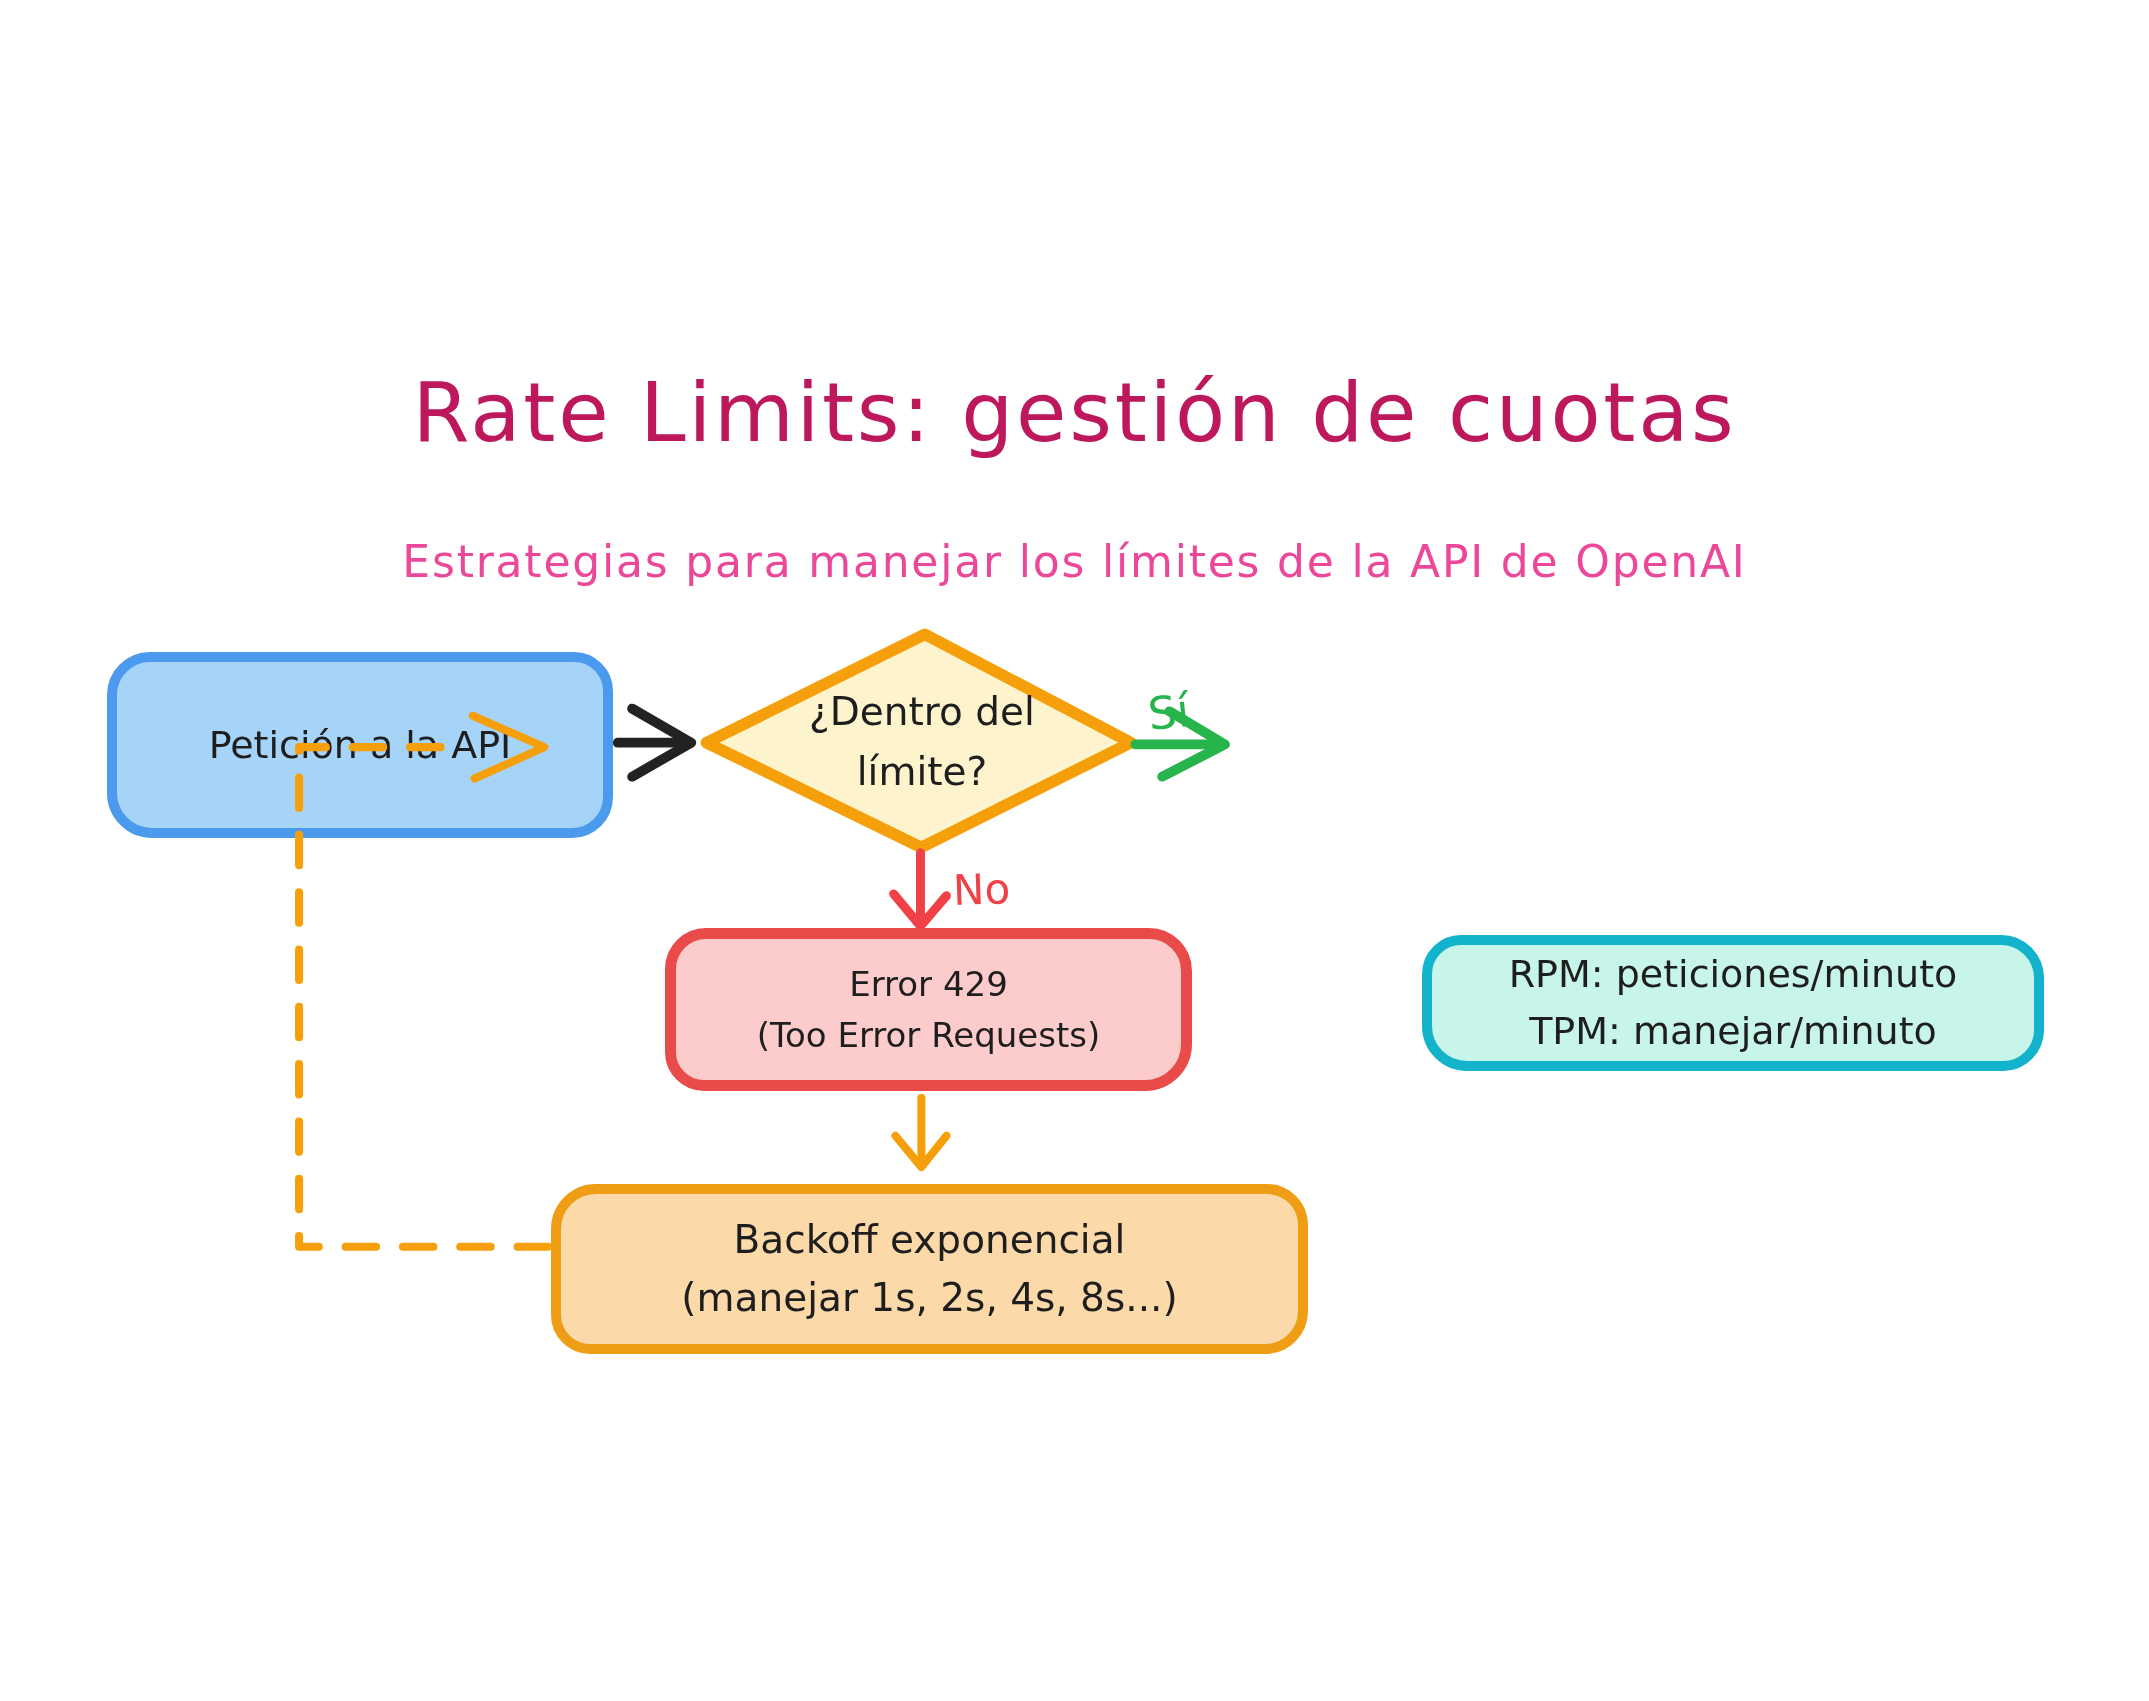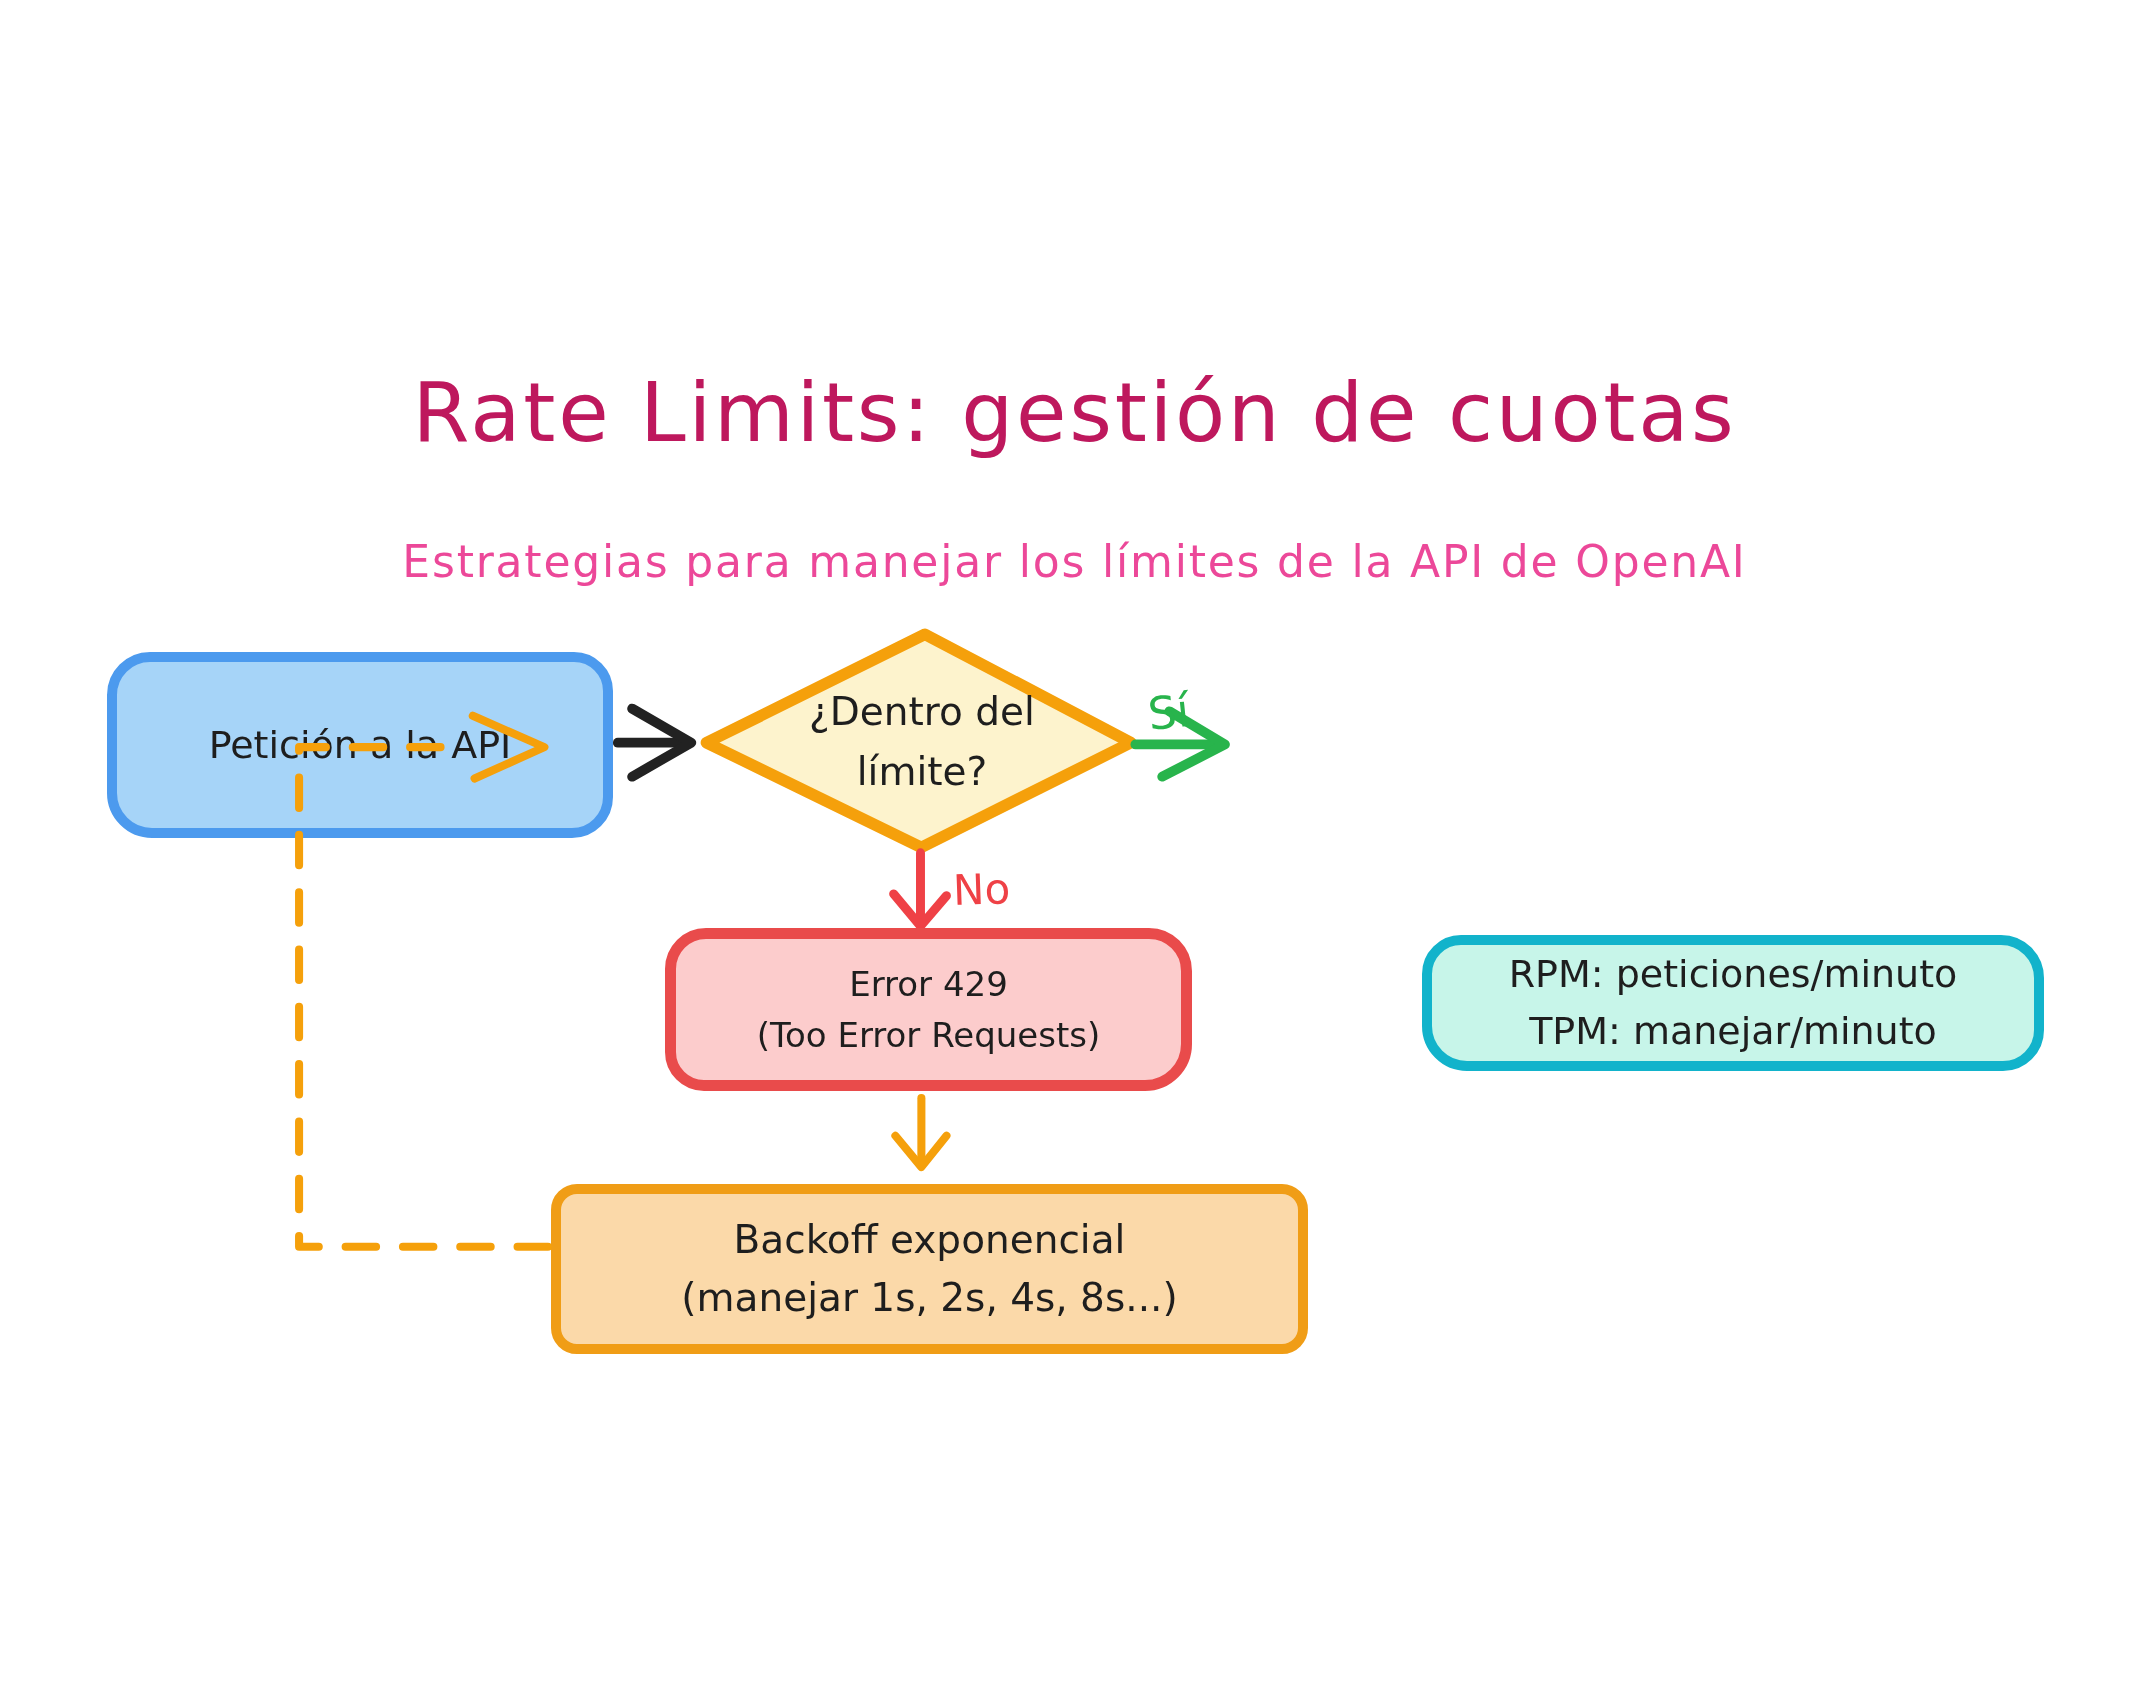--- a/index.html
+++ b/index.html
@@ -150,21 +150,21 @@
     <span class="line">¿Dentro</span>
     <span class="line">del límite?</span>
   </div>
 
 
   <div class="node node-error" style="background-color: rgb(252, 204, 204); border-color: rgb(233, 75, 75);">
     <span class="line">Error 429</span>
     <span class="line">(Too Error Requests)</span>
   </div>
 
-  <div class="node node-backoff" style="background-color: rgb(251, 217, 169); border-color: rgb(240, 157, 22); border-radius: 26px;">
+  <div class="node node-backoff" style="background-color: rgb(251, 217, 169); border-color: rgb(240, 157, 22);">
     <span class="line">Backoff exponencial</span>
     <span class="line">(manejar 1s, 2s, 4s, 8s...)</span>
   </div>
 
   <div class="node node-note" style="background-color: rgb(199, 245, 233); border-color: rgb(18, 179, 203);">
     <span class="line">RPM: peticiones/minuto</span>
     <span class="line">TPM: manejar/minuto</span>
   </div>
 
   <div class="edge-label label-yes" style="color: rgb(40, 180, 76);">Sí</div>

